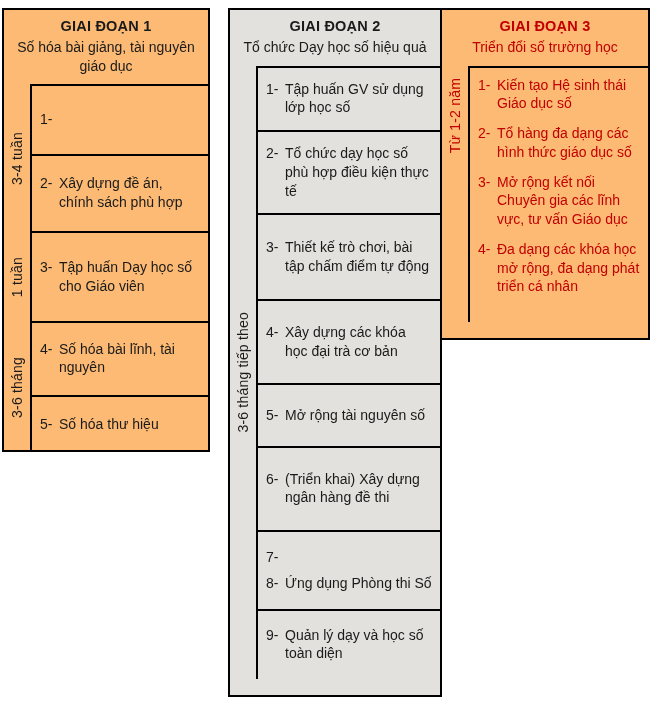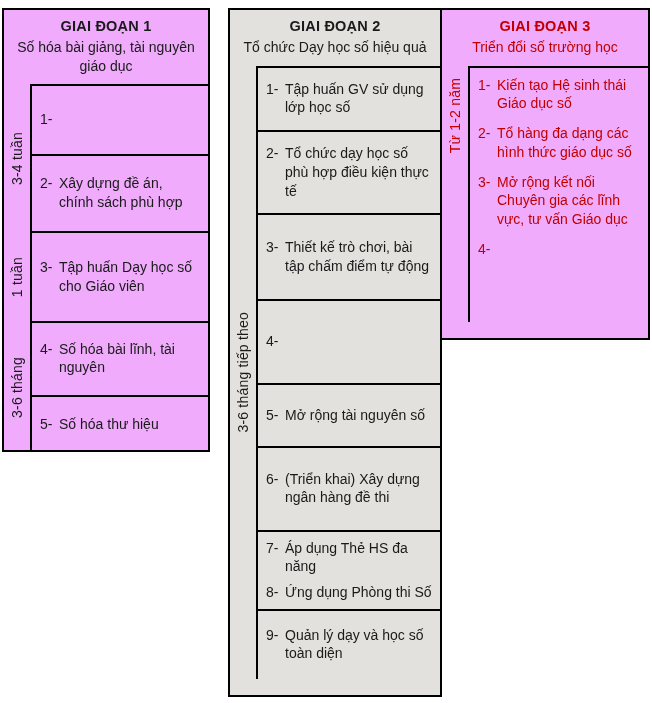--- a/index.html
+++ b/index.html
@@ -10,21 +10,21 @@
     color:#1a1a1a;
     overflow:hidden;
   }
   .canvas{position:relative;width:652px;height:703px;}
 
   
   .phase{
     position:absolute;
     box-sizing:border-box;
     border:2px solid #000;
-    background:#f0abfc;
+    background:#fdba74;
   }
   .phase.shaded{background:#e3e1de;}
 
   .phase-header{
     box-sizing:border-box;
     padding:7px 8px 9px 8px;
     text-align:center;
     line-height:1.32;
   }
   .phase-title{
@@ -189,38 +189,38 @@
         </div>
         <div class="cell" style="height:14.0%;">
           <div class="item">
             <span class="item-num">3-</span>
             <span class="item-text">Thiết kế trò chơi, bài tập chấm điểm tự động</span>
           </div>
         </div>
         <div class="cell" style="height:13.8%;">
           <div class="item">
             <span class="item-num">4-</span>
+            <span class="item-text">Xây dựng các khóa học đại trà cơ bản</span>
           </div>
         </div>
         <div class="cell" style="height:10.2%;">
           <div class="item">
             <span class="item-num">5-</span>
             <span class="item-text">Mở rộng tài nguyên số</span>
           </div>
         </div>
         <div class="cell" style="height:13.8%;">
           <div class="item">
             <span class="item-num">6-</span>
             <span class="item-text">(Triển khai) Xây dựng ngân hàng đề thi</span>
           </div>
         </div>
         <div class="cell" style="height:13.0%;">
           <div class="item">
             <span class="item-num">7-</span>
-            <span class="item-text">Áp dụng Thẻ HS đa năng</span>
           </div>
           <div class="item">
             <span class="item-num">8-</span>
             <span class="item-text">Ứng dụng Phòng thi Số</span>
           </div>
         </div>
         <div class="cell last" style="height:11.0%;">
           <div class="item">
             <span class="item-num">9-</span>
             <span class="item-text">Quản lý dạy và học số toàn diện</span>
@@ -250,19 +250,20 @@
           <div class="item" style="margin-top:0;margin-bottom:11px;">
             <span class="item-num">2-</span>
             <span class="item-text">Tổ hàng đa dạng các hình thức giáo dục số</span>
           </div>
           <div class="item" style="margin-top:0;margin-bottom:11px;">
             <span class="item-num">3-</span>
             <span class="item-text">Mở rộng kết nối Chuyên gia các lĩnh vực, tư vấn Giáo dục</span>
           </div>
           <div class="item" style="margin-top:0;">
             <span class="item-num">4-</span>
+            <span class="item-text">Đa dạng các khóa học mở rộng, đa dạng phát triển cá nhân</span>
           </div>
         </div>
       </div>
     </div>
   </div>
 
 </div>
 
 </body></html>

